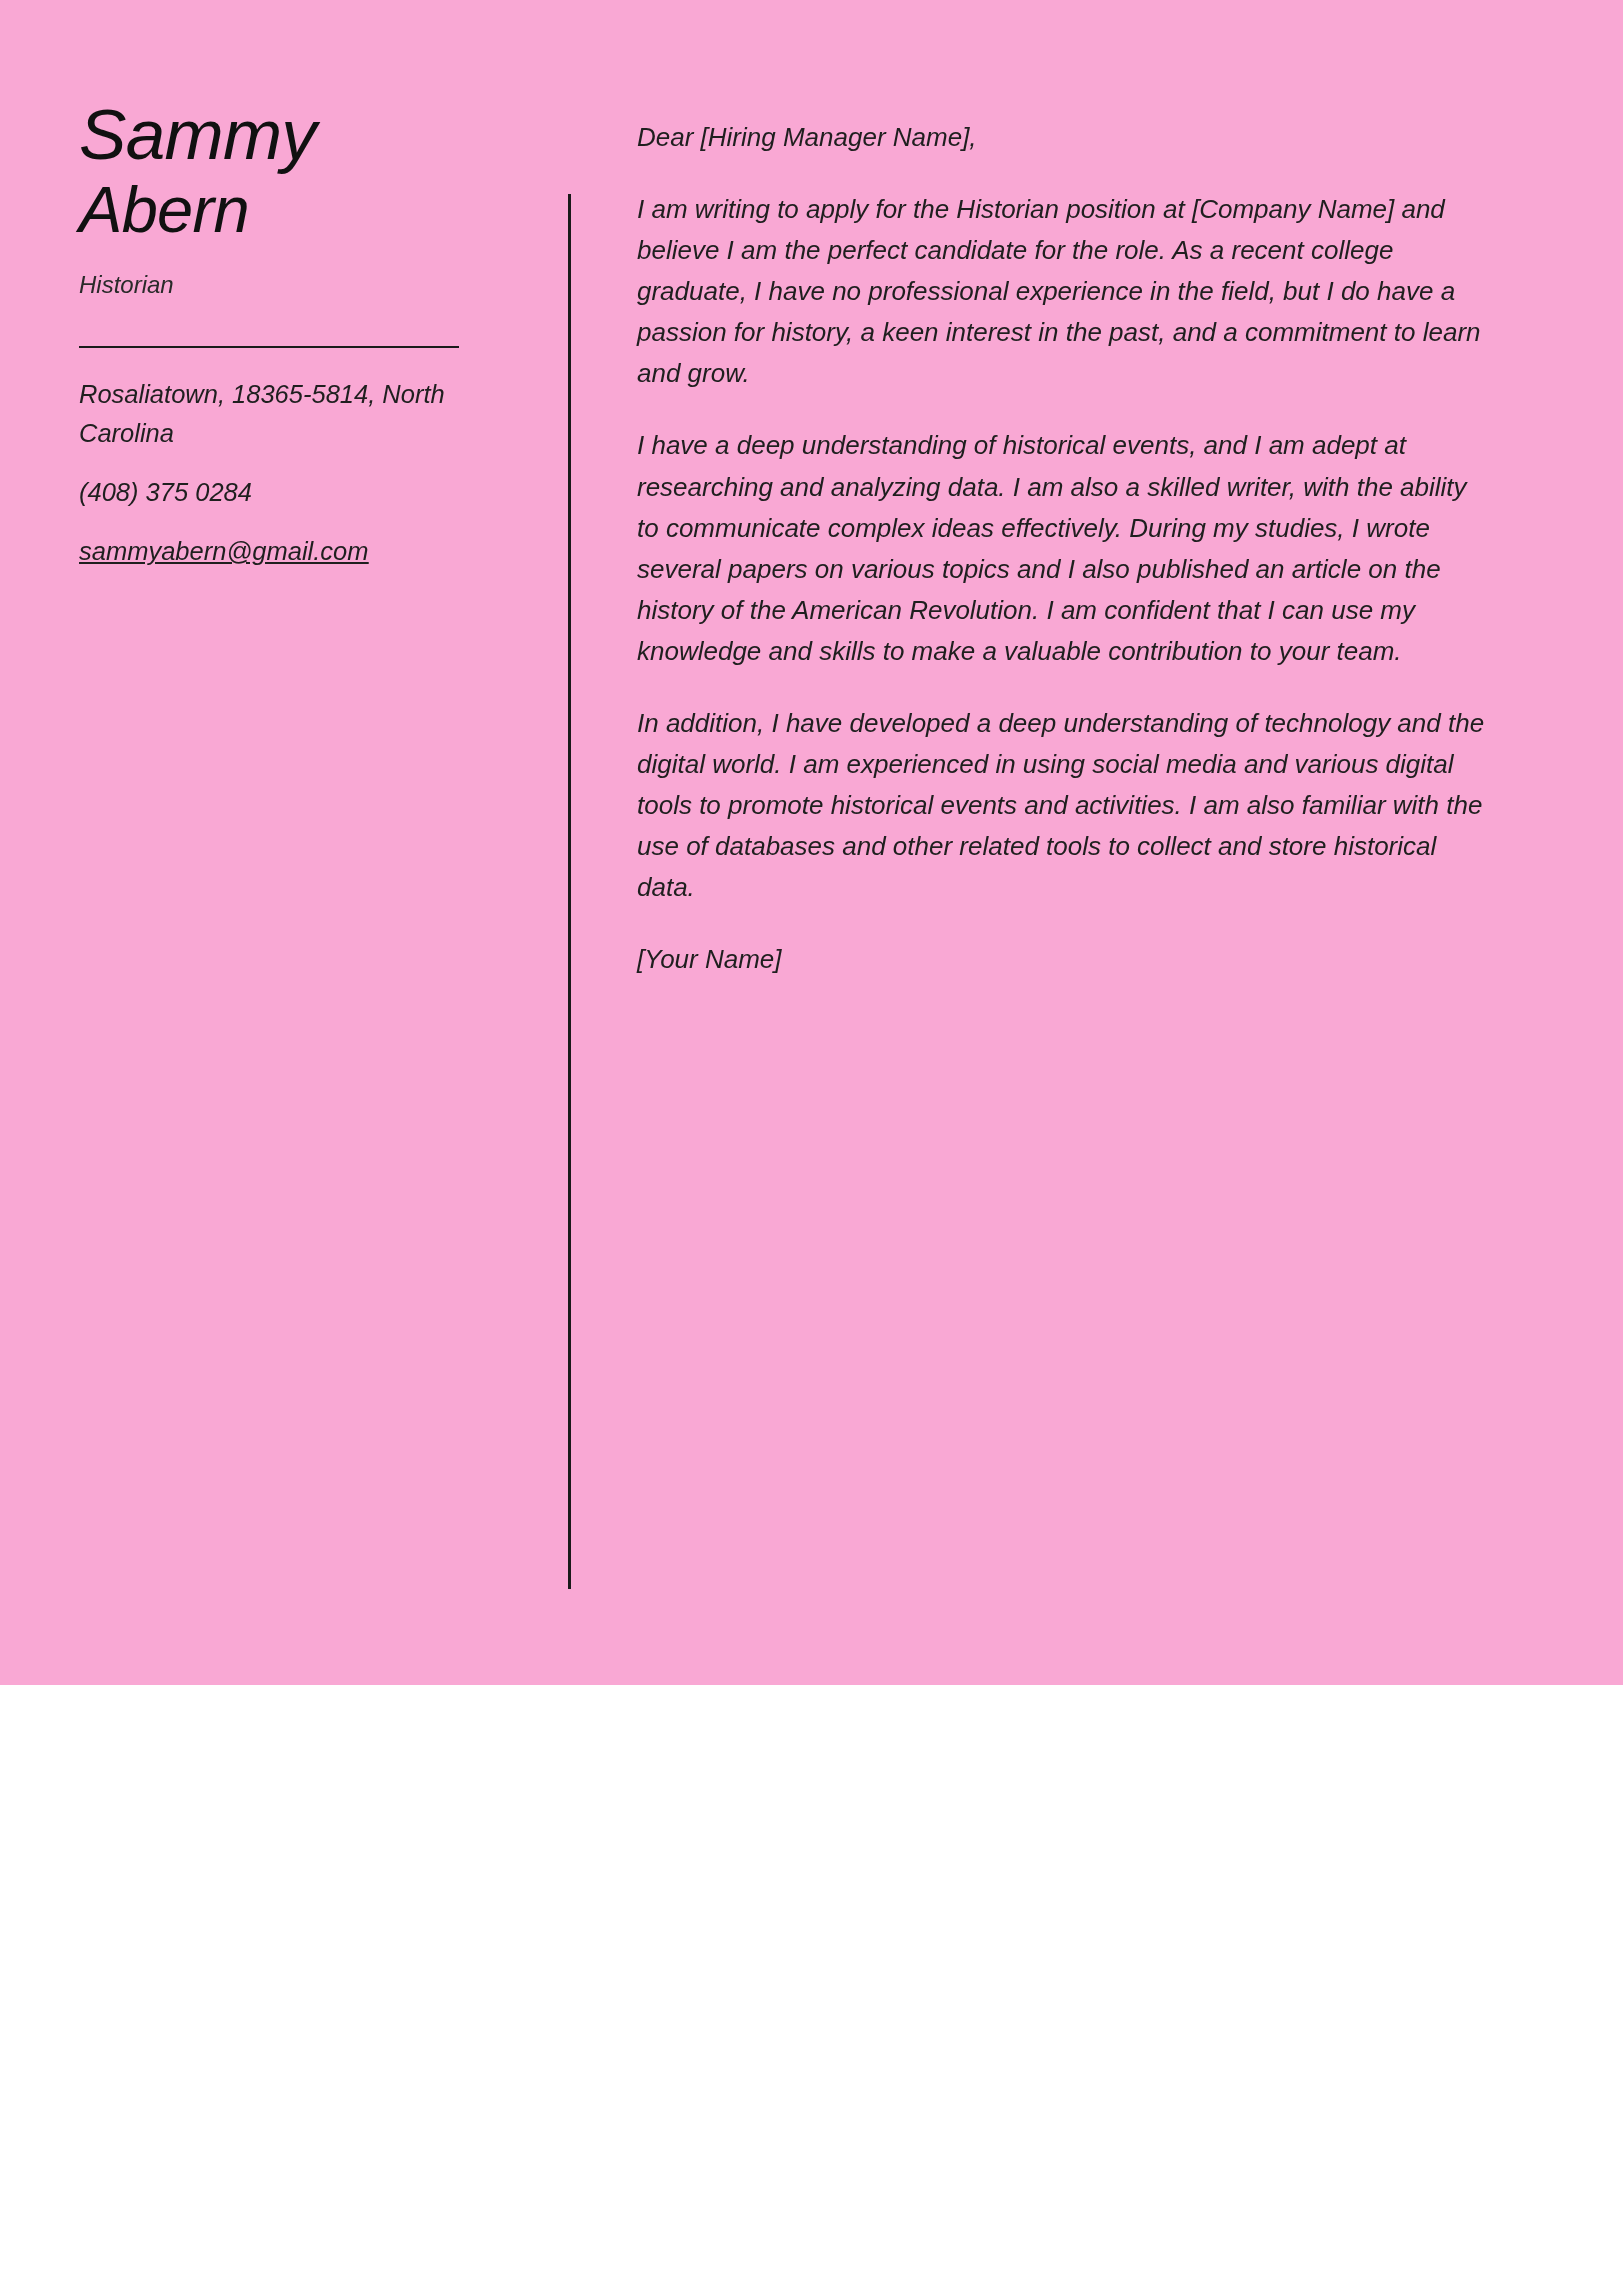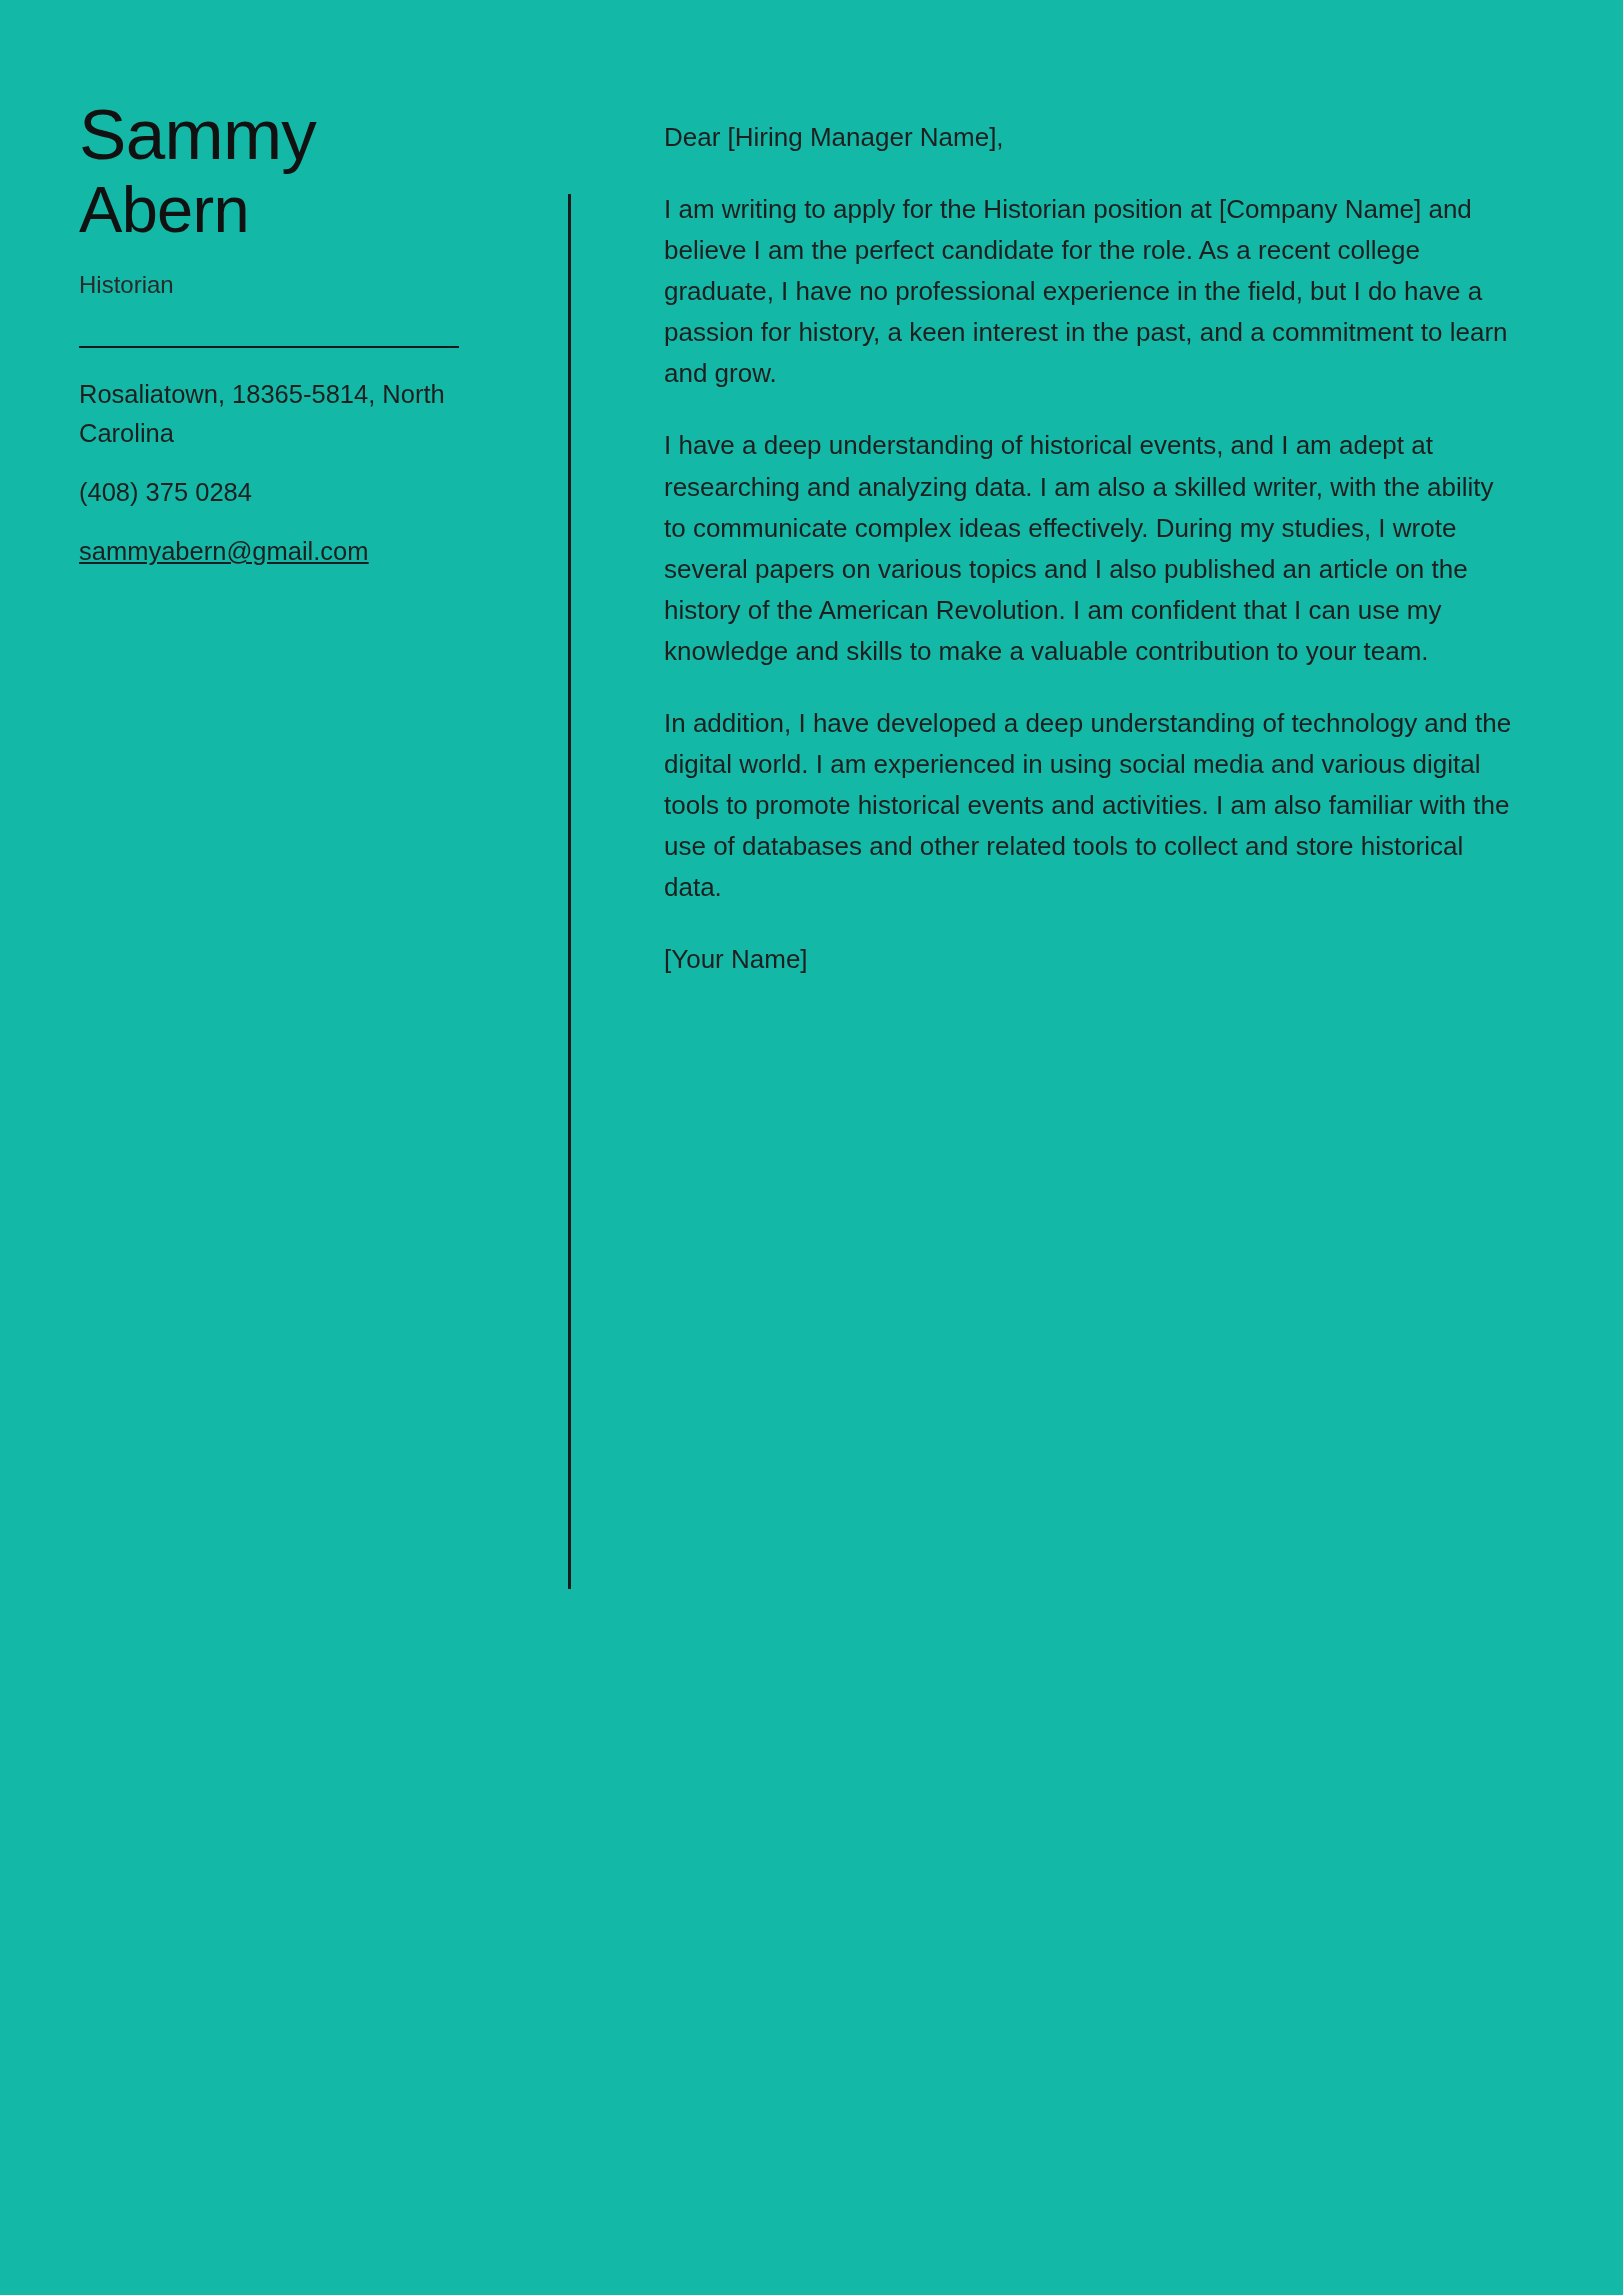--- a/index.html
+++ b/index.html
@@ -13,22 +13,23 @@
     font-family: "Liberation Sans", sans-serif;
     color: #1a1a1a;
     position: relative;
     overflow: hidden;
   }
   .page {
     position: absolute;
     top: 0;
     left: 0;
     width: 1623px;
-    height: 2295px;
-    background: #14b8a6;
+    height: 1685px;
+    background: #f9a8d4;
+    font-style: italic;
   }
 
   
   .left-col {
     position: absolute;
     left: 79px;
     top: 98px;
     width: 452px;
   }
   .name-first {
@@ -91,21 +92,21 @@
     left: 568px;
     top: 194px;
     width: 3.3px;
     height: 1395px;
     background: #1a1a1a;
   }
 
   
   .right-col {
     position: absolute;
-    left: 664px;
+    left: 637px;
     top: 117px;
     width: 851px;
   }
   .letter-p {
     font-size: 26px;
     line-height: 1.58;
     color: #1f1f1f;
     margin: 0 0 31px 0;
     text-align: left;
   }

